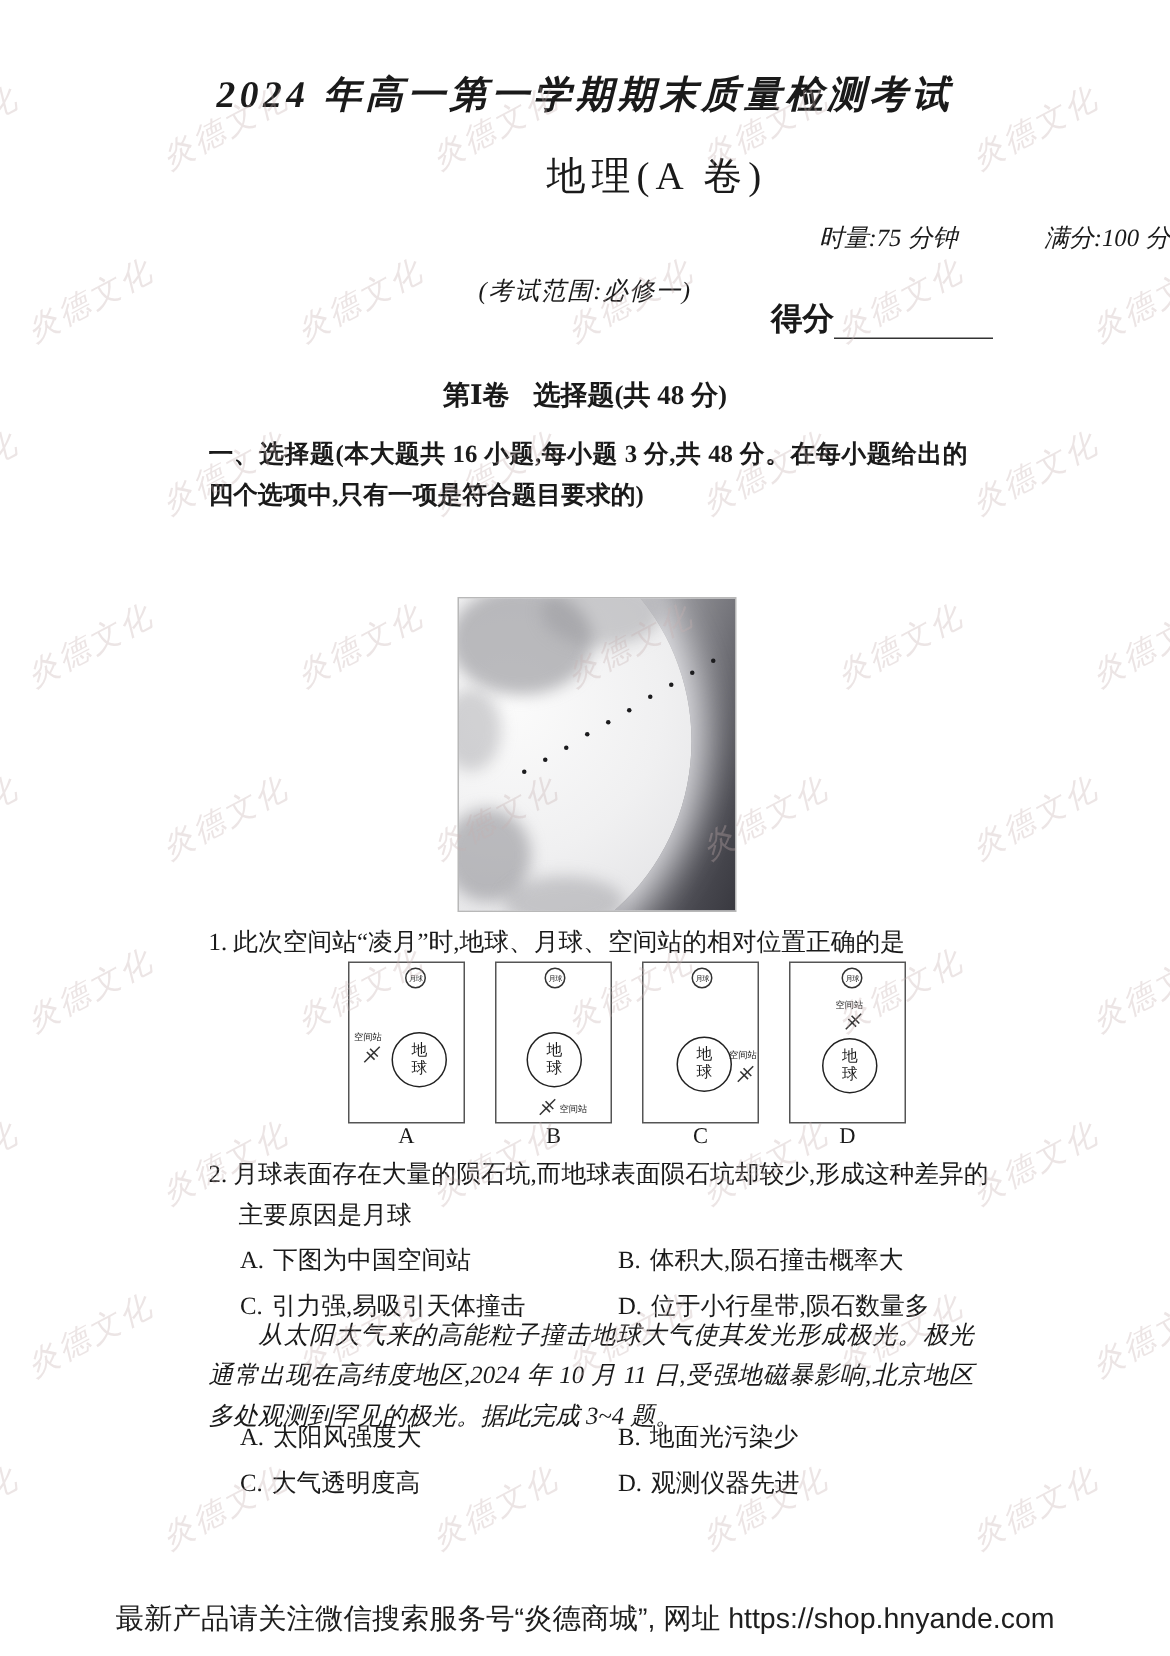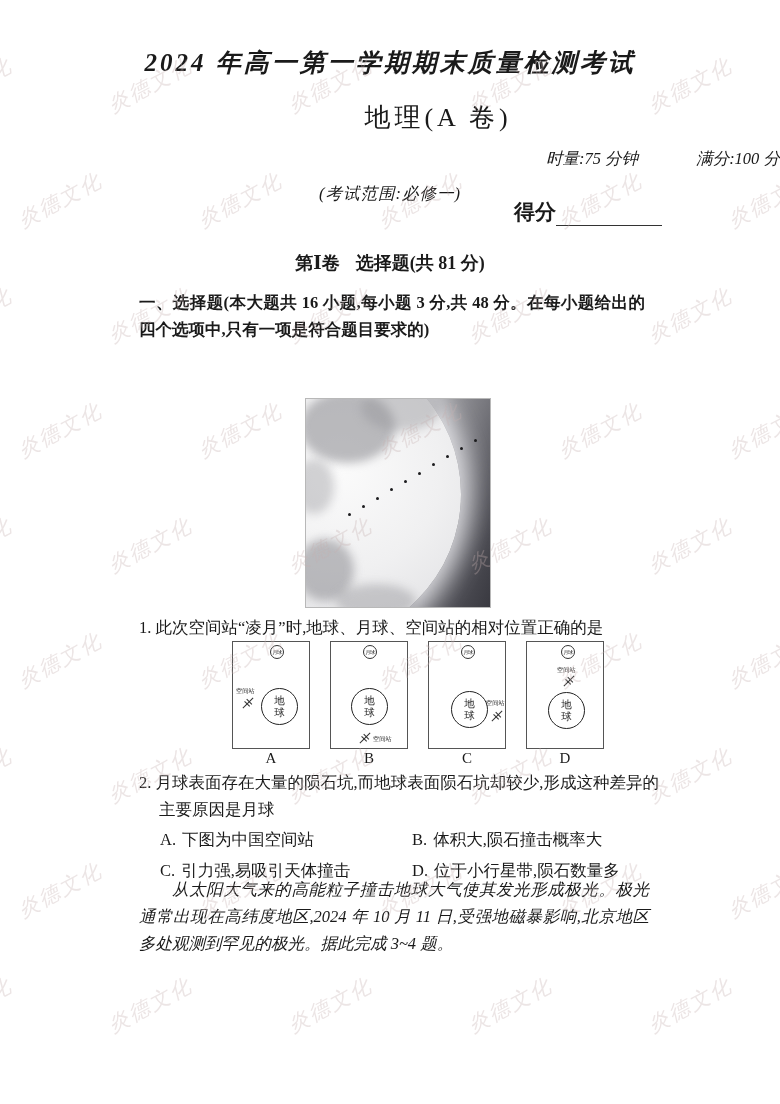--- a/index.html
+++ b/index.html
@@ -188,21 +188,21 @@
   <div class="meta-row">
     <span>时量:75 分钟</span><span class="gap"></span><span>满分:100 分</span>
   </div>
   <div class="scope-row">(考试范围:必修一)</div>
 
   <div class="score-area">
     <span class="score-label">得分</span><span class="score-line"></span>
   </div>
 
   <div class="section-heading">
-    <span class="part1">第Ⅰ卷</span><span>选择题(共 81 分)</span>
+    <span class="part1">第Ⅰ卷</span><span>选择题(共 48 分)</span>
   </div>
 
   <div class="instruction">
     <span style="font-weight:bold;">一、选择题</span><span>(本大题共 16 小题,每小题 3 分,共 48 分。在每小题给出的四个选项中,只有一项是符合题目要求的)</span>
   </div>
 
 
   <div class="moon-photo">
     <div class="moon-disc"></div>
     <div class="maria m1"></div>
@@ -315,16 +315,23 @@
       <div class="opt"><span class="opt-key">C.</span><span>引力强,易吸引天体撞击</span></div>
       <div class="opt"><span class="opt-key">D.</span><span>位于小行星带,陨石数量多</span></div>
     </div>
   </div>
 
   <div class="passage" id="passage-2">
     <p>从太阳大气来的高能粒子撞击地球大气使其发光形成极光。极光通常出现在高纬度地区,2024 年 10 月 11 日,受强地磁暴影响,北京地区多处观测到罕见的极光。据此完成 3~4 题。</p>
   </div>
 
   <div class="question-block" id="q3-block">
-  </div>
-
+    <div class="q-options">
+      <div class="opt"><span class="opt-key">A.</span><span>太阳风强度大</span></div>
+      <div class="opt"><span class="opt-key">B.</span><span>地面光污染少</span></div>
+      <div class="opt"><span class="opt-key">C.</span><span>大气透明度高</span></div>
+      <div class="opt"><span class="opt-key">D.</span><span>观测仪器先进</span></div>
+    </div>
+  </div>
+
+  <div class="shop-banner">最新产品请关注微信搜索服务号“炎德商城”, 网址 https://shop.hnyande.com</div>
 
 </div>
 
 </body></html>

